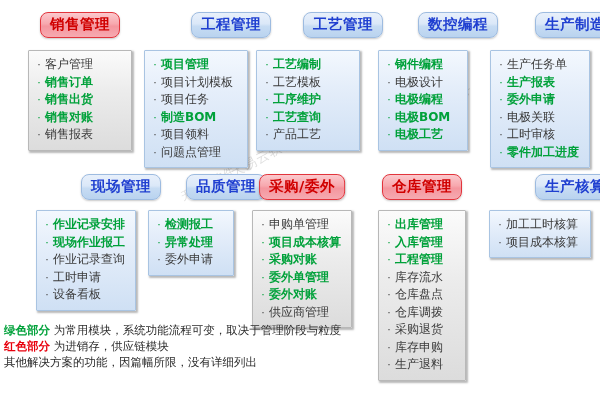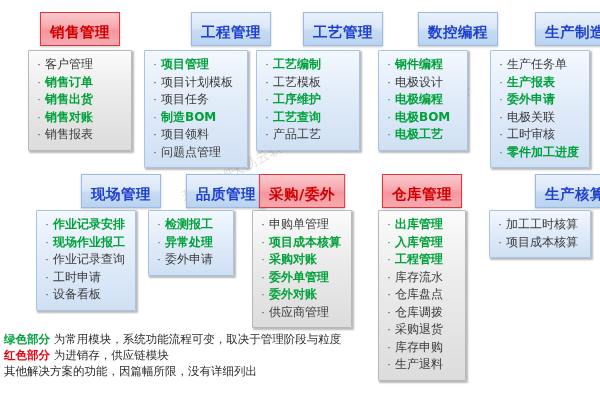--- a/index.html
+++ b/index.html
@@ -25,27 +25,27 @@
   .wm1{left:228px;top:148px;}
   .wm2{left:405px;top:95px;}
   .wm3{left:178px;top:176px;font-size:11px;}
 
   .group{position:absolute;}
 
   
   .g-head{
     position:absolute;left:50%;transform:translateX(-50%);top:0;
     box-sizing:border-box;
-    padding:11px 9px 4px 9px;
+    padding:3px 9px 4px 9px;
     text-align:left;
     font-size:14.5px;
     font-weight:bold;
     line-height:1.15;
     white-space:nowrap;
-    border-radius:0;
+    border-radius:8px;
     letter-spacing:0.5px;
   }
   .g-head.blue{
     color:#1f3fd0;
     background:linear-gradient(to bottom,#e8f0fb 0%,#dbe8f8 45%,#c7dcf3 55%,#b9d3ef 100%);
     border:1px solid #9dbbe0;
     box-shadow:0 1px 2px rgba(0,0,0,0.22);
     margin-left:35px;
   }
   .g-head.red{
@@ -89,21 +89,21 @@
     line-height:16.5px;
   }
   ul.items li .txt{flex:0 0 auto;}
   li.normal .txt{color:#3a3a3a;font-weight:normal;font-family:Liberation Serif, serif;}
   li.normal .bul{color:#4a4a4a;}
   li.hi .txt{color:#00a13a;font-weight:bold;}
   li.hi .bul{color:#00a13a;}
 
   
   .legend{
-    position:absolute;left:4px;top:331px;
+    position:absolute;left:4px;top:322px;
     font-size:11.5px;line-height:16px;
     color:#2b2b2b;
     white-space:nowrap;
   }
   .legend .row{display:block;}
   .legend .k-green{color:#00a13a;font-weight:bold;}
   .legend .k-red{color:#e8000d;font-weight:bold;text-align:right;}
   .legend .body{color:#2b2b2b;}
 </style>
 </head>

